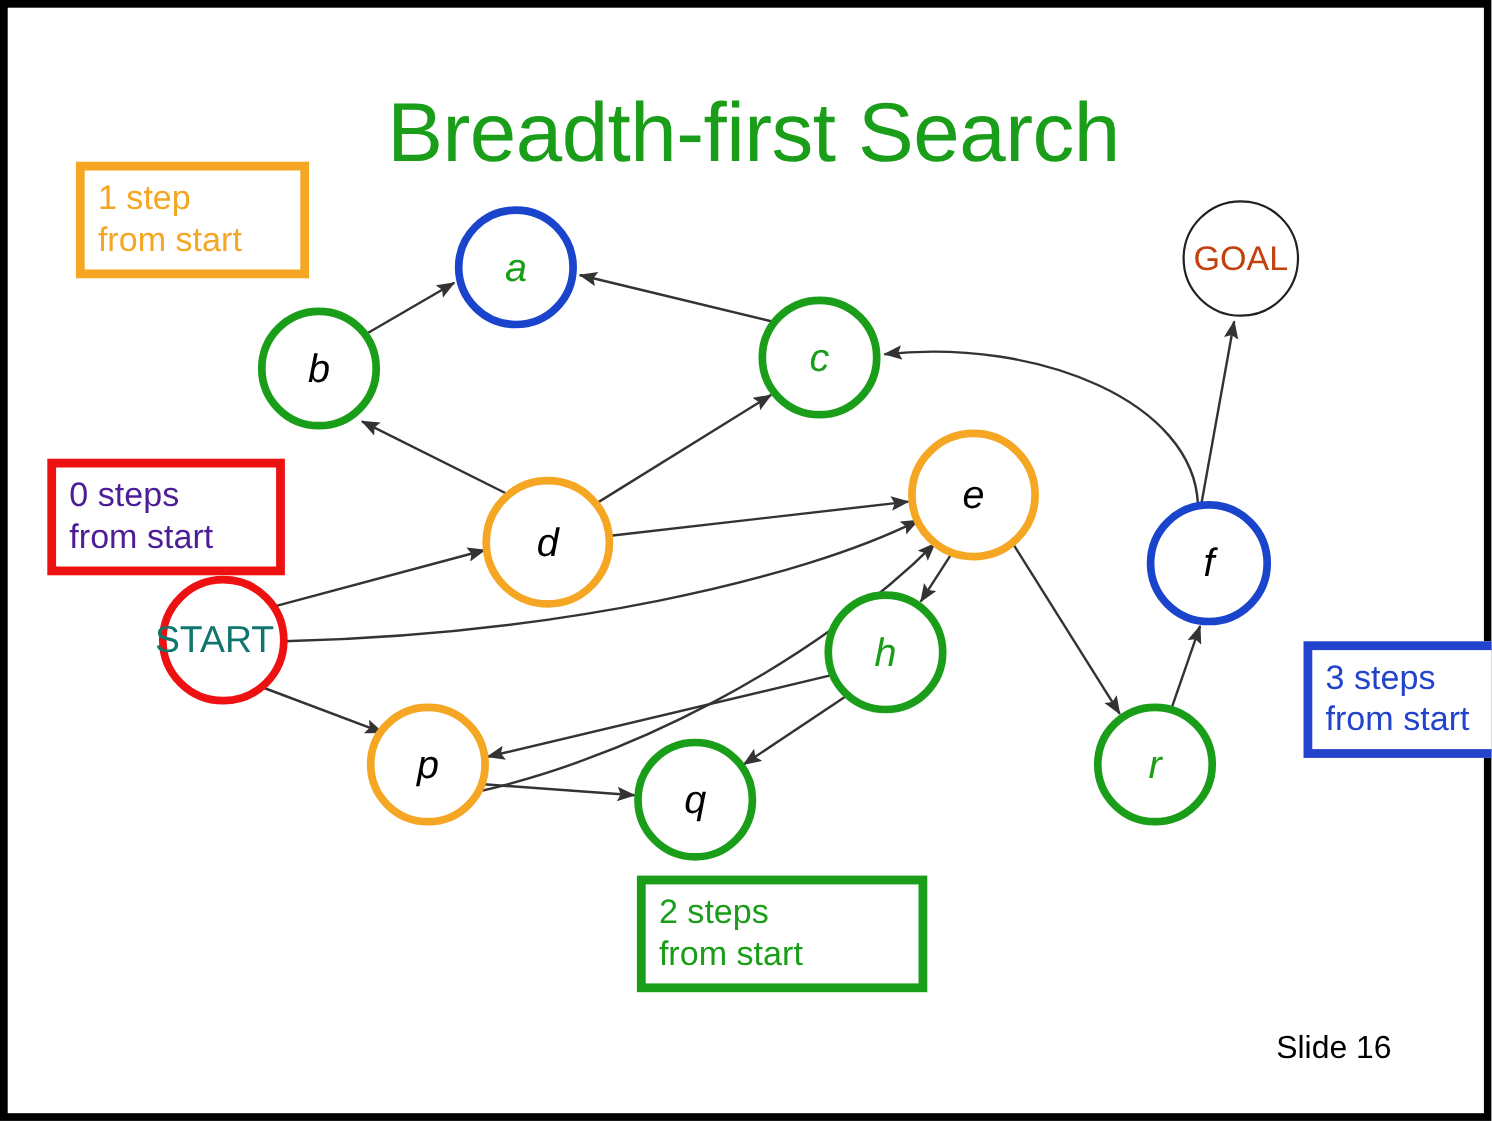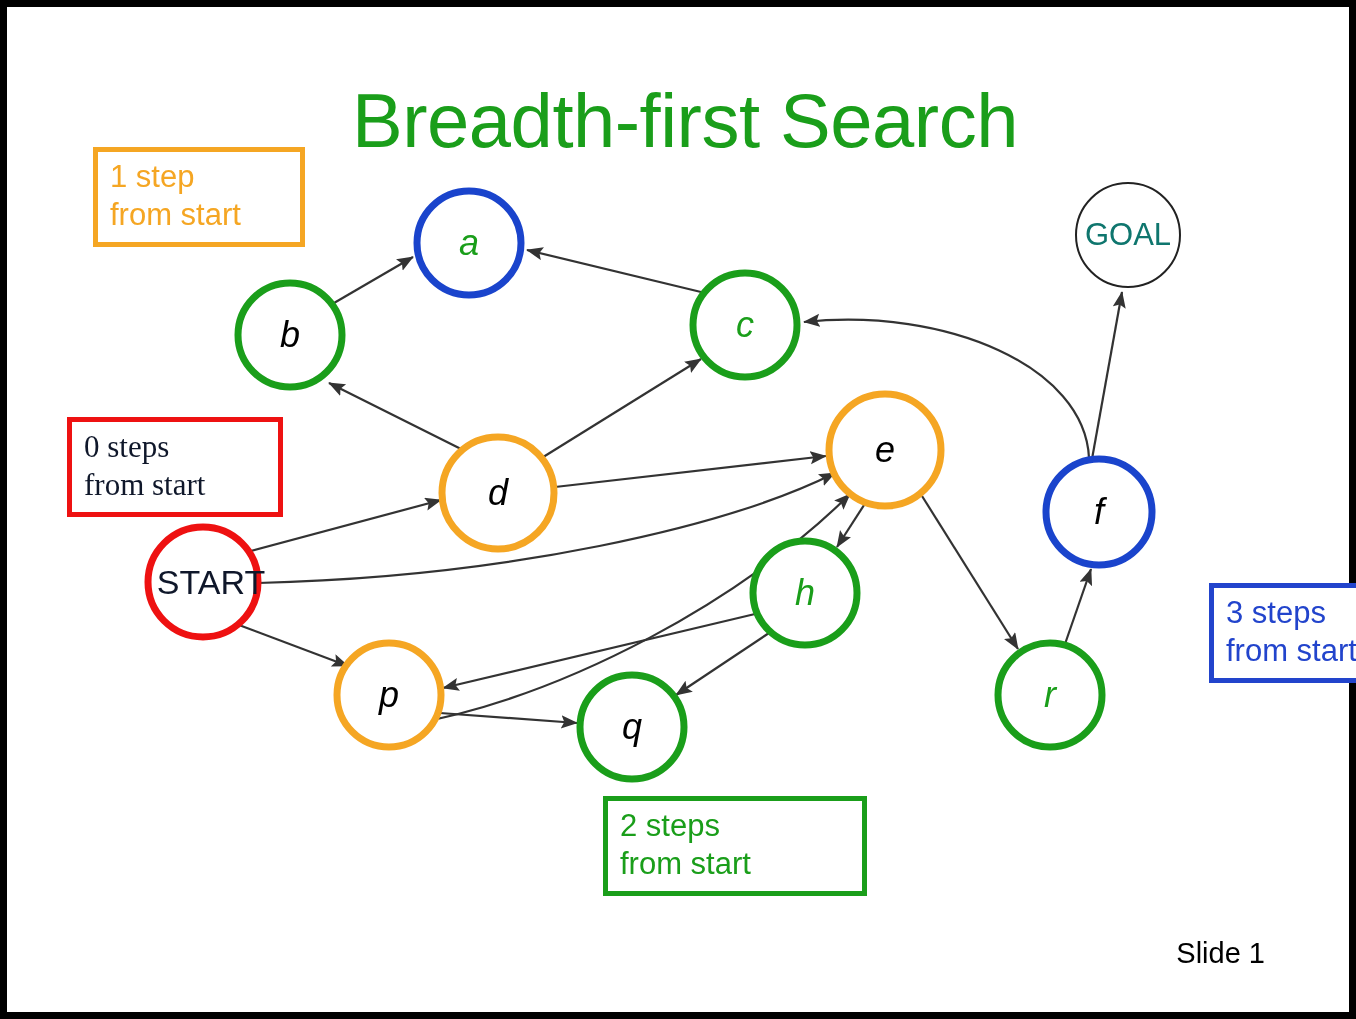--- a/index.html
+++ b/index.html
@@ -35,27 +35,26 @@
     width: 1356px;
     text-align: center;
     font-size: 76px;
     color: #1a9e1a;
     letter-spacing: -0.5px;
     white-space: nowrap;
   }
   .legend {
     position: absolute;
     box-sizing: border-box;
-    border: 5px solid #3b82f6;
+    border: 8px solid #3b82f6;
     background: #ffffff;
     padding: 6px 12px 8px 12px;
     font-size: 31px;
     line-height: 1.22;
     white-space: pre-line;
-    margin-left: 24px;
   }
   .legend-0 { left: 36px;   top: 410px; width: 216px; border-color: #ee1111; color: #ee1111; }
   .legend-1 { left: 62px;   top: 140px; width: 212px; border-color: #f5a623; color: #f5a623; }
   .legend-2 { left: 572px;  top: 789px; width: 264px; border-color: #1a9e1a; color: #1a9e1a; }
   .legend-3 { left: 1178px; top: 576px; width: 218px; border-color: #2244cc; color: #2244cc; }
 
   .node-label {
     position: absolute;
     transform: translate(-50%, -50%);
     text-align: center;
@@ -112,38 +111,38 @@
         <circle cx="798" cy="586" r="52" fill="#ffffff" stroke="#1a9e1a" stroke-width="7"></circle>
         <circle cx="382" cy="688" r="52" fill="#ffffff" stroke="#f5a623" stroke-width="7"></circle>
         <circle cx="625" cy="720" r="52" fill="#ffffff" stroke="#1a9e1a" stroke-width="7"></circle>
         <circle cx="1043" cy="688" r="52" fill="#ffffff" stroke="#1a9e1a" stroke-width="7"></circle>
         <circle cx="1121" cy="228" r="52" fill="#ffffff" stroke="#222222" stroke-width="2"></circle>
       </g>
   </svg>
 
   <div class="title" style="color: rgb(26, 158, 26);">Breadth-first Search</div>
 
-  <div class="legend legend-0" style="border-color: rgb(238, 17, 17); color: #0f172a; font-family: Liberation Serif, serif;">0 steps
+  <div class="legend legend-0" style="border-color: rgb(238, 17, 17); color: #4c1d95;">0 steps
 from start</div>
   <div class="legend legend-1" style="border-color: rgb(245, 166, 35); color: rgb(245, 166, 35);">1 step
 from start</div>
   <div class="legend legend-2" style="border-color: rgb(26, 158, 26); color: rgb(26, 158, 26);">2 steps
 from start</div>
   <div class="legend legend-3" style="border-color: rgb(34, 68, 204); color: rgb(34, 68, 204);">3 steps
 from start</div>
 
   <div id="node-labels">
-      <div class="node-label" style="left: 204px; top: 575px; font-size: 34px; color: #0f172a;">START</div>
+      <div class="node-label" style="left: 188px; top: 575px; font-size: 34px; color: #0f766e;">START</div>
       <div class="node-label italic" style="left: 462px; top: 236px; font-size: 36px; color: rgb(26, 158, 26);">a</div>
       <div class="node-label italic" style="left: 283px; top: 328px; font-size: 36px; color: rgb(0, 0, 0);">b</div>
       <div class="node-label italic" style="left: 738px; top: 318px; font-size: 36px; color: rgb(26, 158, 26);">c</div>
       <div class="node-label italic" style="left: 491px; top: 486px; font-size: 36px; color: rgb(0, 0, 0);">d</div>
       <div class="node-label italic" style="left: 878px; top: 443px; font-size: 36px; color: rgb(0, 0, 0);">e</div>
       <div class="node-label italic" style="left: 1092px; top: 505px; font-size: 36px; color: rgb(0, 0, 0);">f</div>
       <div class="node-label italic" style="left: 798px; top: 586px; font-size: 36px; color: rgb(26, 158, 26);">h</div>
       <div class="node-label italic" style="left: 382px; top: 688px; font-size: 36px; color: rgb(0, 0, 0);">p</div>
       <div class="node-label italic" style="left: 625px; top: 720px; font-size: 36px; color: rgb(0, 0, 0);">q</div>
       <div class="node-label italic" style="left: 1043px; top: 688px; font-size: 36px; color: rgb(26, 158, 26);">r</div>
-      <div class="node-label" style="left: 1121px; top: 228px; font-size: 31px; color: #0f766e;">GOAL</div>
+      <div class="node-label" style="left: 1121px; top: 228px; font-size: 31px; color: #c2410c;">GOAL</div>
     </div>
 
-  <div class="slide-number">Slide 1</div>
+  <div class="slide-number">Slide 16</div>
 </div>
 
 </body></html>

